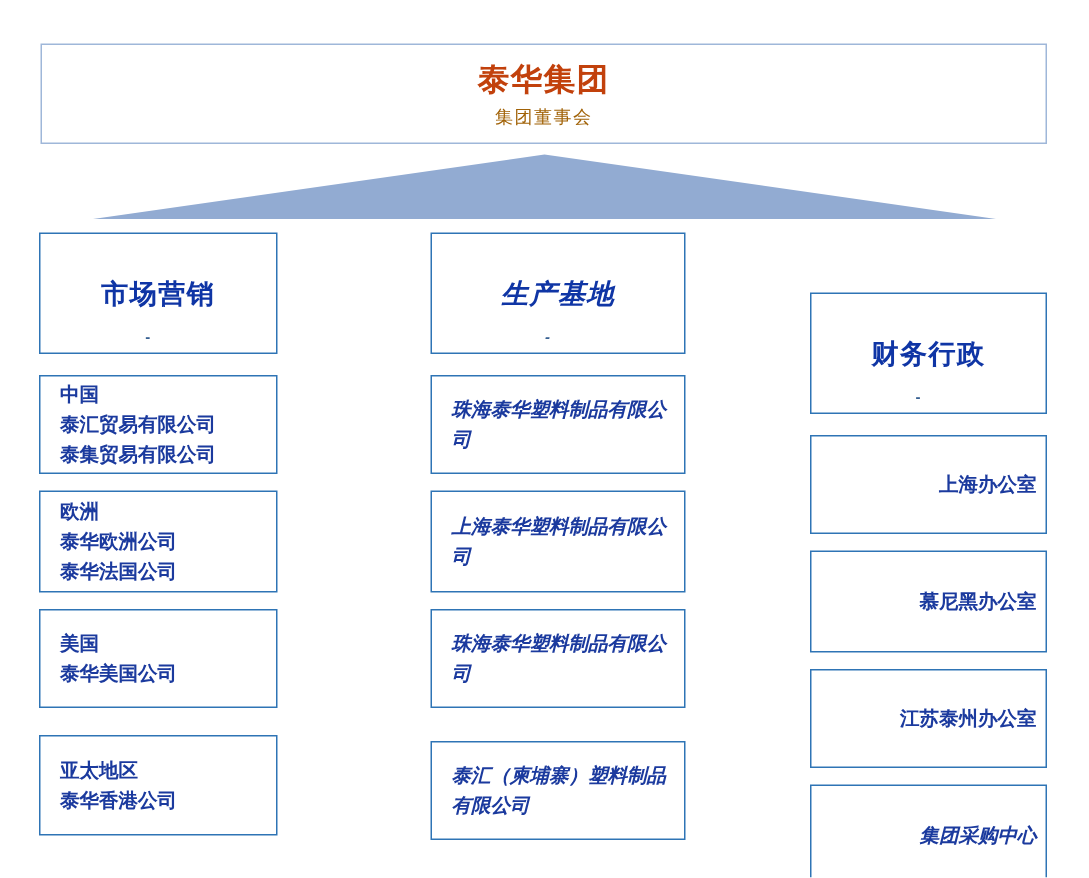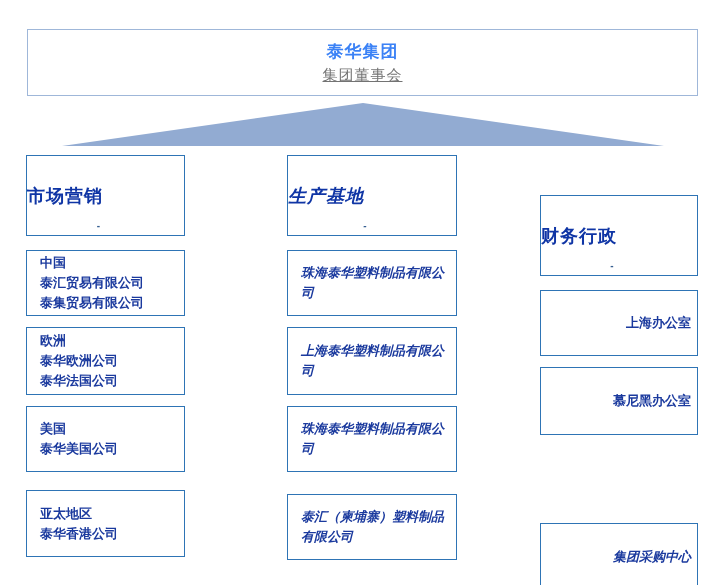--- a/index.html
+++ b/index.html
@@ -25,30 +25,29 @@
     width: 671px; height: 67px;
     border: 1px solid #9fb7d9;
     background: #ffffff;
     display: flex;
     flex-direction: column;
     align-items: center;
     justify-content: center;
     gap: 3px;
   }
   .top-title {
-    font-size: 17px;
+    font-size: 21px;
     font-weight: bold;
-    color: #3b82f6;
+    color: #c2410c;
     letter-spacing: 1px;
   }
   .top-subtitle {
-    font-size: 15px;
-    color: #737373;
+    font-size: 12px;
+    color: #a16207;
     letter-spacing: 1px;
-    text-decoration: underline;
   }
 
   
   .tri {
     position: absolute;
     left: 0; top: 100px;
     width: 726px; height: 48px;
     display: block;
   }
 
@@ -65,21 +64,21 @@
   .r4c { top: 483px; height: 68px; font-style: italic; }
 
   
   .hdr {
     position: absolute;
     top: 155px; height: 81px;
     border: 1px solid #2e74b5;
     background: #ffffff;
     display: flex;
     align-items: center;
-    justify-content: flex-start;
+    justify-content: center;
   }
   .hdr-label {
     font-size: 18px;
     font-weight: bold;
     color: #0f35a5;
     letter-spacing: 1px;
   }
   .hdr-mark {
     position: absolute;
     left: 0; right: 14px;
@@ -167,17 +166,20 @@
   <div class="box align-left c2 r4b">
     <div class="line">泰汇（柬埔寨）塑料制品有限公司</div>
   </div>
 
   <div class="box align-center c3 r1">
     <div class="line">上海办公室</div>
   </div>
   <div class="box align-center c3 r2">
     <div class="line">慕尼黑办公室</div>
   </div>
+  <div class="box align-center c3 r3">
+    <div class="line">江苏泰州办公室</div>
+  </div>
   <div class="box align-center c3 r4c">
     <div class="line">集团采购中心</div>
   </div>
 
 </div>
 
 </body></html>

